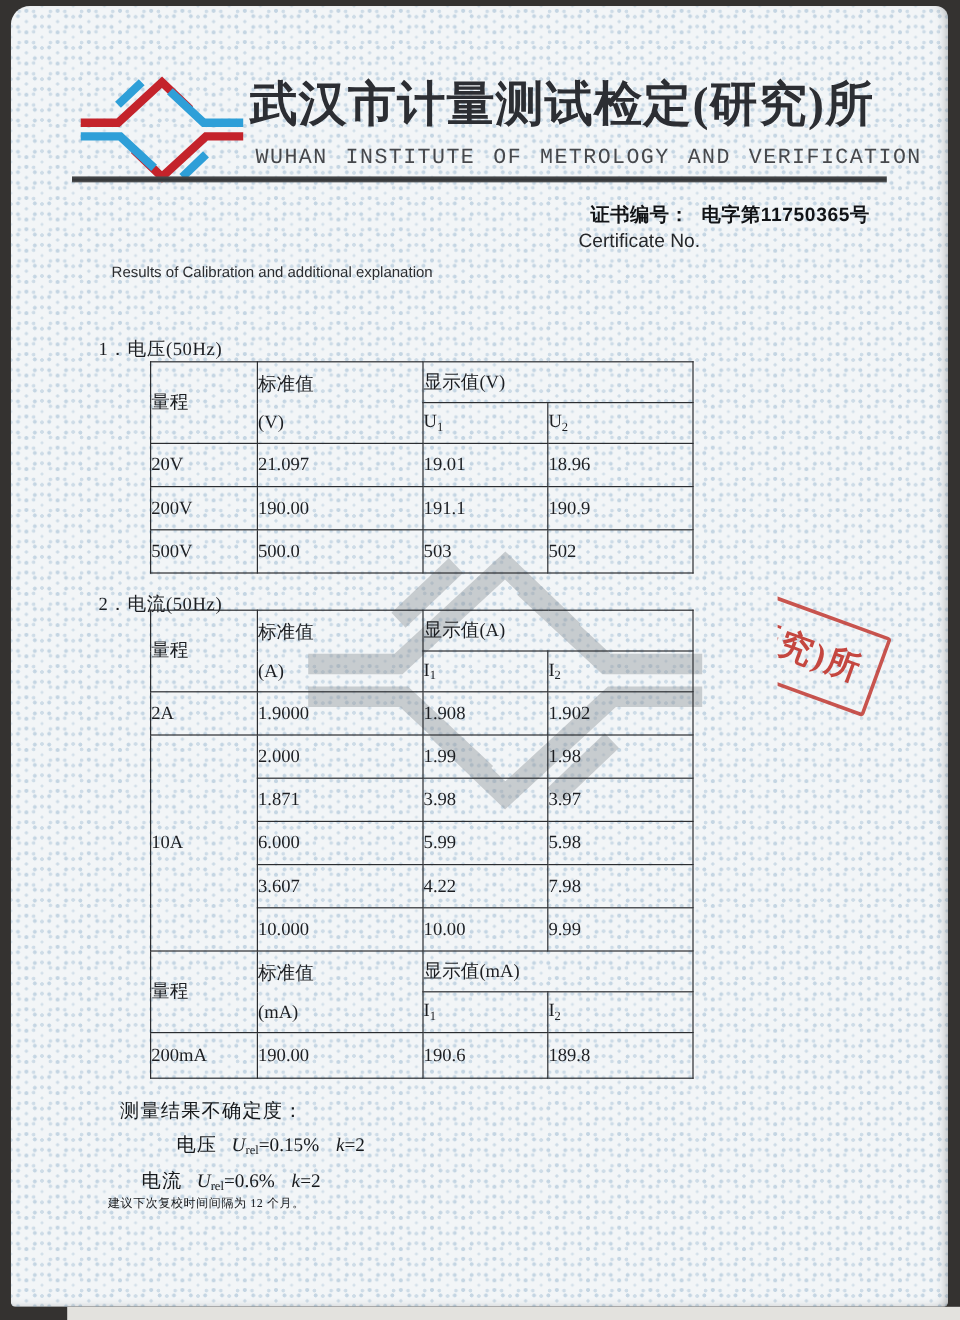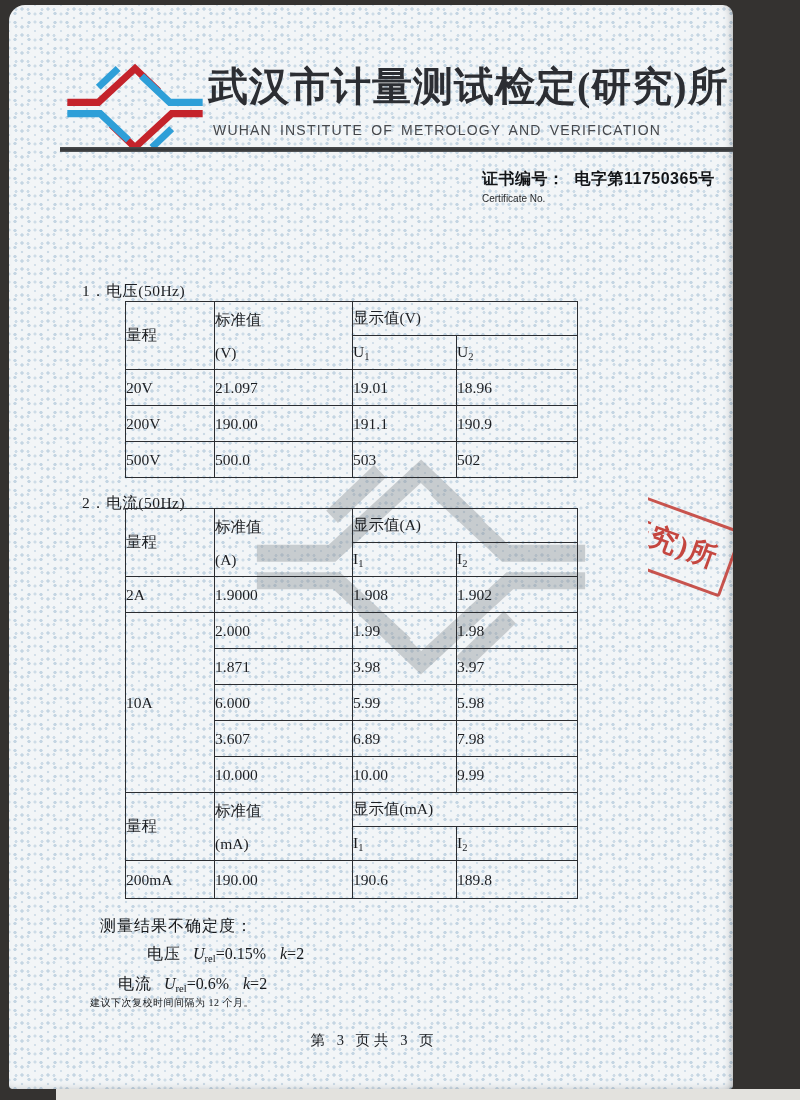--- a/index.html
+++ b/index.html
@@ -4,21 +4,21 @@
 <style>
   * { margin:0; padding:0; box-sizing:border-box; }
   html,body { width:800px; height:1100px; }
   body {
     position:relative; overflow:hidden;
     background:#343230;
     font-family:"Liberation Serif","DejaVu Serif",serif;
   }
   
   .paper {
-    position:absolute; left:9px; top:5px; width:724px; height:1084px;
+    position:absolute; left:9px; top:5px; width:781px; height:1084px;
     border-radius:16px 10px 4px 4px;
     background-color:#f2f5f7;
     background-image:
       radial-gradient(circle at 13px 4px,   rgba(146,178,204,.48) 1.4px, rgba(0,0,0,0) 1.9px),
       radial-gradient(circle at 20px 8.5px, rgba(146,178,204,.48) 1.4px, rgba(0,0,0,0) 1.9px),
       radial-gradient(circle at 20px 17.5px,rgba(146,178,204,.48) 1.4px, rgba(0,0,0,0) 1.9px),
       radial-gradient(circle at 13px 22px,  rgba(146,178,204,.48) 1.4px, rgba(0,0,0,0) 1.9px),
       radial-gradient(circle at 6px 17.5px, rgba(146,178,204,.48) 1.4px, rgba(0,0,0,0) 1.9px),
       radial-gradient(circle at 6px 8.5px,  rgba(146,178,204,.48) 1.4px, rgba(0,0,0,0) 1.9px),
       radial-gradient(circle at 13px 13px,  rgba(146,178,204,.40) 1.1px, rgba(0,0,0,0) 1.6px),
@@ -39,30 +39,30 @@
 
   
   .logo { position:absolute; left:53px; top:56px; width:146px; height:94px; }
   .title {
     position:absolute; left:199px; top:54px;
     font-size:40px; font-weight:bold; color:#2c2e33;
     letter-spacing:1px; white-space:nowrap;
   }
   .subtitle {
     position:absolute; left:204px; top:117px;
-    font-family:Liberation Sans, sans-serif;
-    font-size:14px; color:#46484c; letter-spacing:1.2px; word-spacing:3px; white-space:nowrap;
+    font-family:Liberation Mono, monospace;
+    font-size:18px; color:#46484c; letter-spacing:1.2px; word-spacing:3px; white-space:nowrap;
   }
   .divider { position:absolute; left:51px; top:142px; width:679px; height:5px;
     background:linear-gradient(to bottom,#4a4c4e,#323436 60%,#5a5c5e); }
 
   .cert { position:absolute; left:473px; top:164px; font-family:"Liberation Sans","DejaVu Sans",sans-serif; }
-  .cert-line1 { font-size:16px; font-weight:bold; color:#121417; letter-spacing:.5px; }
+  .cert-line1 { font-size:16px; font-weight:bold; color:#121417; letter-spacing:.5px;margin-left:10px; }
   .cert-line1 .cert-no { margin-left:10px; }
-  .cert-line2 { font-size:10px; color:#26282b; margin-top:3px; }
+  .cert-line2 { font-size:16px; color:#26282b; margin-top:3px; }
 
   .intro { position:absolute; left:84px; top:208px; font-family:"Liberation Sans","DejaVu Sans",sans-serif; }
   .intro-cn { font-size:16.5px; font-weight:bold; color:#191b1e; letter-spacing:1px; }
   .intro-en { font-size:12.5px; color:#2b2d30; margin-top:7px; }
 
   .sec-title { position:absolute; left:73px; font-size:15.5px; color:#1c1e22; letter-spacing:.5px; }
   #sec-voltage { top:276px; }
   #sec-current { top:488px; }
 
   
@@ -125,20 +125,21 @@
   <div class="divider"></div>
 
   <div class="cert">
     <div class="cert-line1">
       <span>证书编号：</span><span class="cert-no">电字第11750365号</span>
     </div>
     <div class="cert-line2">Certificate No.</div>
   </div>
 
   <div class="intro">
+    <div class="intro-en">Results of Calibration and additional explanation</div>
   </div>
 
   <div class="sec-title" id="sec-voltage">1．电压(50Hz)</div>
 
   <svg class="watermark" viewBox="0 0 150 100" aria-hidden="true">
     <g fill="none" stroke-width="7.5" stroke="#8e9499" stroke-linecap="butt" stroke-linejoin="miter">
       <path d="M3 44 H36 L75 8 L100 32"></path>
       <path d="M147 56 H114 L75 92 L50 68"></path>
       <path d="M36 28 L57 8"></path>
       <path d="M82 16 L112 44 H147"></path>
@@ -227,21 +228,21 @@
           <td>3.98</td>
           <td>3.97</td>
     </tr>
     <tr class="h36">
       <td>6.000</td>
           <td>5.99</td>
           <td>5.98</td>
     </tr>
     <tr class="h36">
       <td>3.607</td>
-          <td>6.89</td>
+          <td>4.22</td>
           <td>7.98</td>
     </tr>
     <tr class="h36">
       <td>10.000</td>
           <td>10.00</td>
           <td>9.99</td>
     </tr>
     <tr class="h34">
       <td rowspan="2">量程</td>
       <td rowspan="2" class="std-cell">
@@ -272,16 +273,15 @@
   <div class="u-line" id="u-voltage">
     <span class="lbl">电压</span><span class="isym">U</span><sub class="sm">rel</sub><span>=0.15%</span><span class="gap"></span><span class="isym">k</span><span>=2</span>
   </div>
 
   <div class="u-line" id="u-current">
     <span class="lbl">电流</span><span class="isym">U</span><sub class="sm">rel</sub><span>=0.6%</span><span class="gap"></span><span class="isym">k</span><span>=2</span>
   </div>
 
   <div class="recal">建议下次复校时间间隔为 12 个月。</div>
 
-  <div class="page-num">第 3 页共 3 页</div>
 </div>
 
 <div class="scan-bottom"></div>
 
 </body></html>

